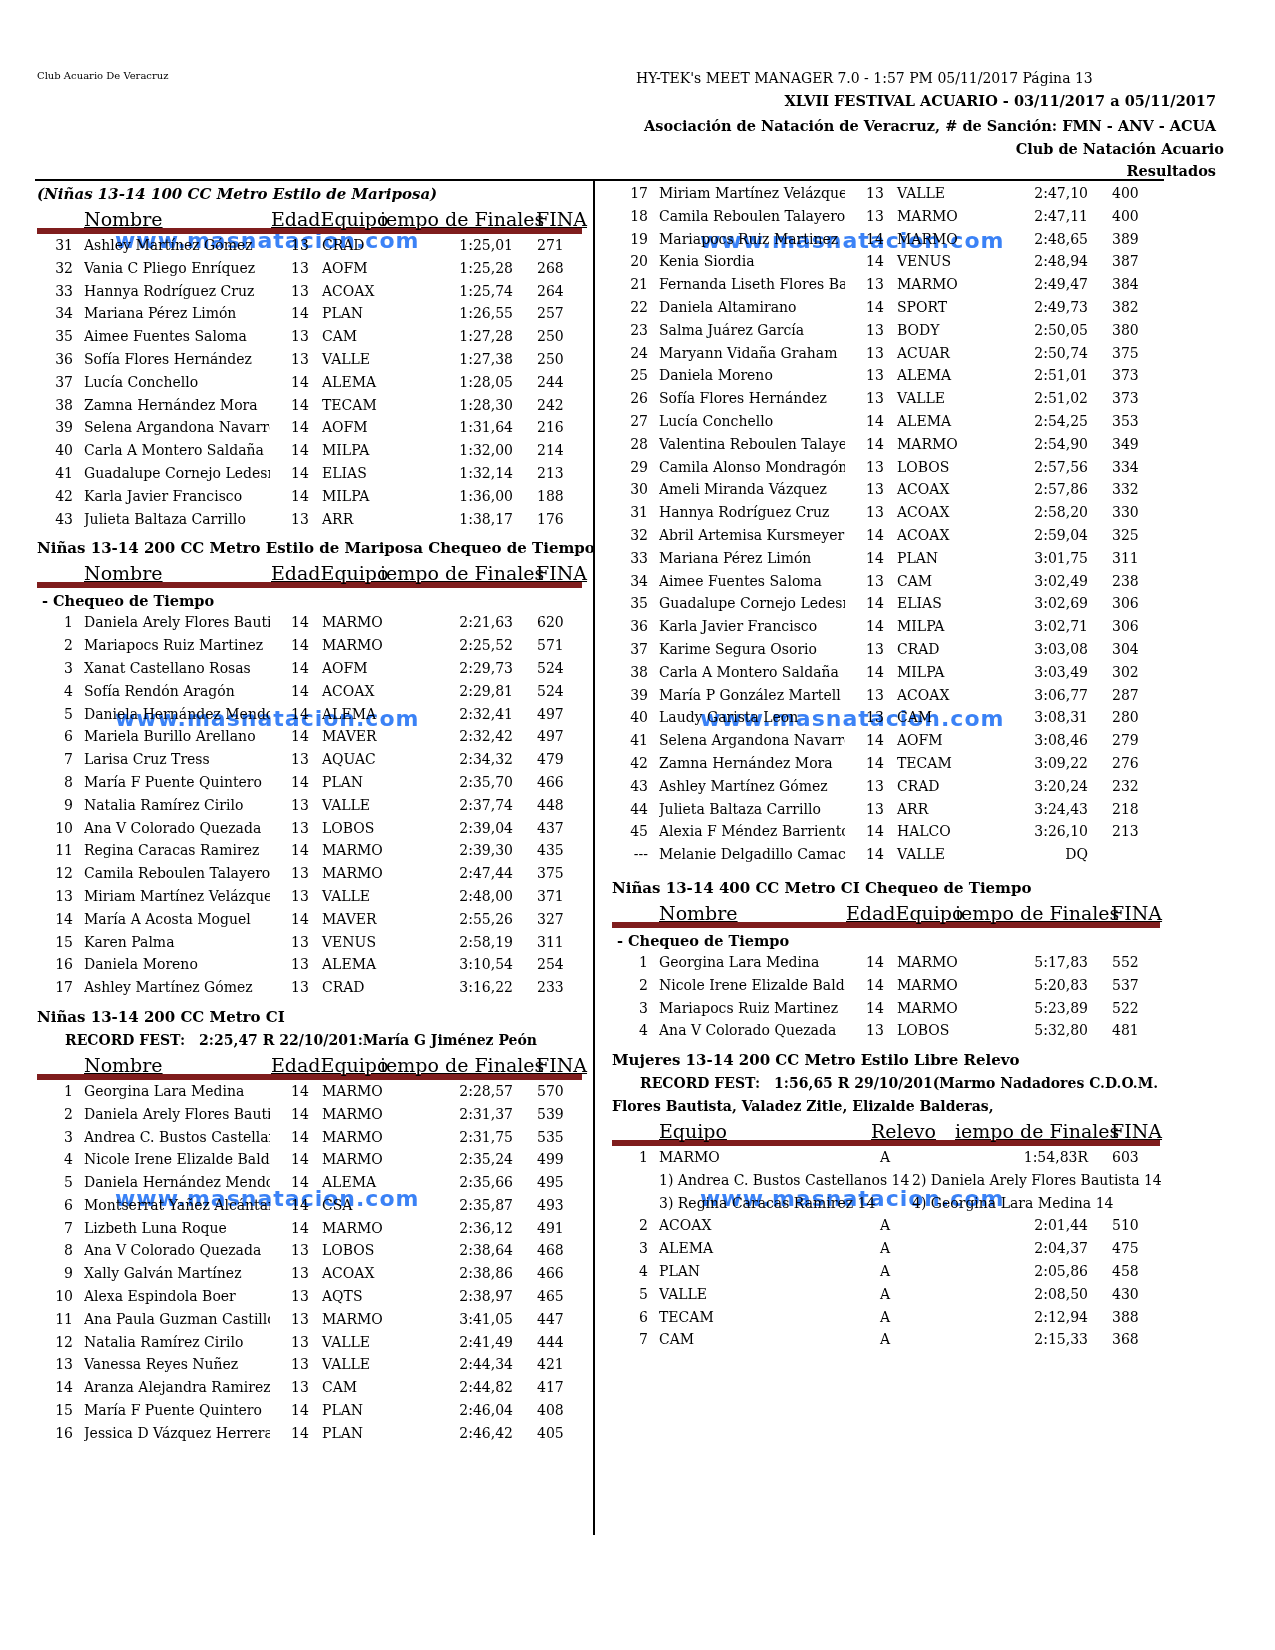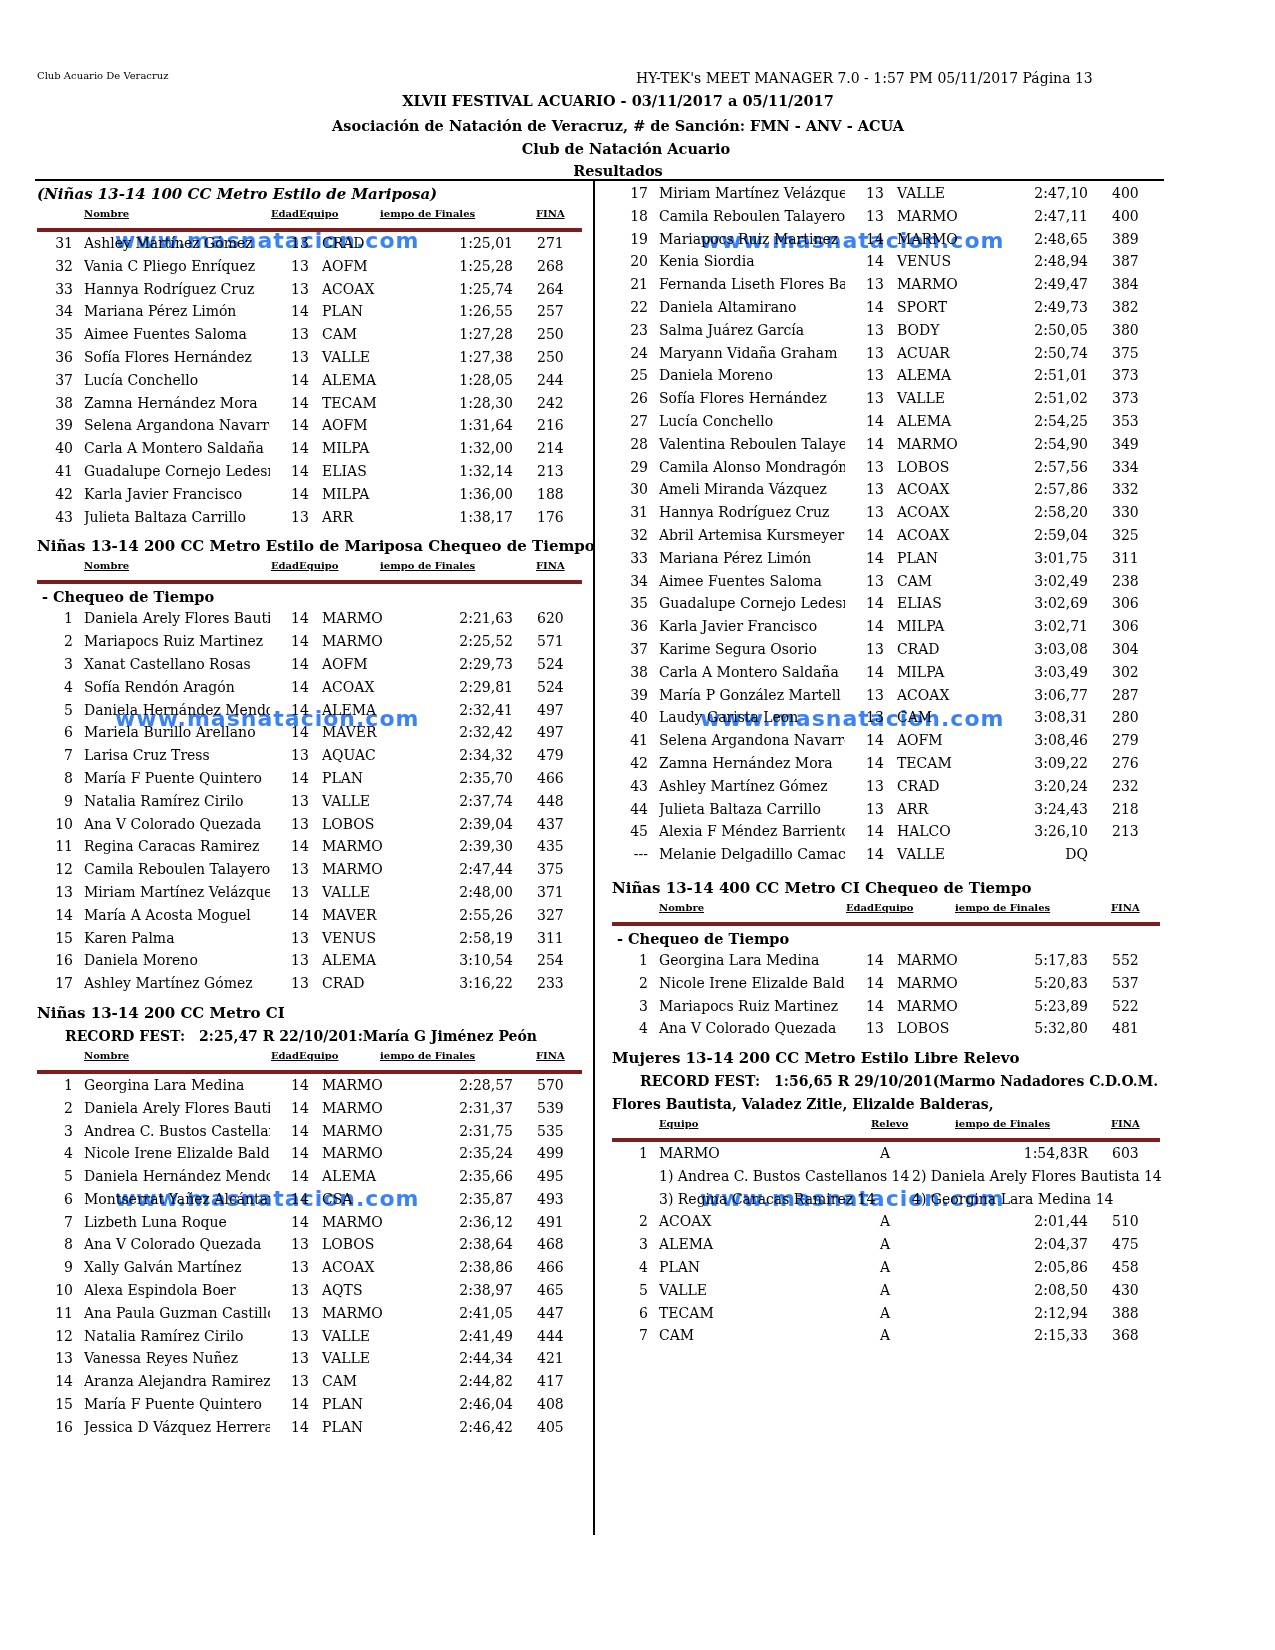--- a/index.html
+++ b/index.html
@@ -1,31 +1,31 @@
 <!DOCTYPE html>
 <html><head>
 <meta charset="utf-8">
 <style>
   html, body { margin:0; padding:0; background:#ffffff; }
   body { width:1275px; height:1650px; position:relative; overflow:hidden;
          font-family:"DejaVu Serif","Liberation Serif",serif; color:#000; }
   .hdr-left { position:absolute; left:37px; top:70px; font-size:10px; }
   .hdr-right { position:absolute; left:636px; top:70px; font-size:14px; white-space:nowrap; }
-  .center { position:absolute; left:12px; width:1212px; text-align:center; font-weight:bold; font-size:14.5px; white-space:nowrap; }
+  .center { position:absolute; left:4px; width:1212px; text-align:right; font-weight:bold; font-size:14.5px; white-space:nowrap; }
   .top-rule { position:absolute; left:35px; top:179px; width:1129px; height:2px; background:#000; }
   .col-divider { position:absolute; left:593px; top:179px; width:2px; height:1356px; background:#000; }
   .col { position:absolute; top:182px; }
   .col-left { left:37px; width:545px; }
   .col-right { left:612px; width:548px; }
   .event-title { font-weight:bold; font-size:15px; height:24px; line-height:24px; white-space:nowrap; margin-top:6px; }
   .event-title.first { margin-top:0;font-style:italic; }
   .record { font-weight:bold; font-size:14px; height:23px; line-height:23px; white-space:nowrap; padding-left:28px; }
   .record .rec-val { margin-left:14px; }
   .relay-note { font-weight:bold; font-size:14px; height:23px; line-height:23px; white-space:nowrap; }
-  .colhead { position:relative; height:22px; font-weight:bold; font-size:10px; border-bottom:4px solid #7f1d1d; white-space:nowrap; }
+  .colhead { position:relative; height:22px; font-weight:normal; font-size:19px; border-bottom:6px solid #7f1d1d; white-space:nowrap; }
   .colhead span { position:absolute; top:2px; text-decoration:underline; }
   .subhead { font-weight:bold; font-size:14.5px; height:23px; line-height:25px; padding-left:5px; white-space:nowrap; }
   .row { position:relative; height:22.8px; font-size:14px; white-space:nowrap; }
   .row span { position:absolute; top:3px; }
   .c-place { width:36px; text-align:right; left:0; }
   .c-name { left:47px; width:186px; overflow:hidden; }
   .c-age { left:254px; }
   .c-team { left:285px; }
   .c-time { left:380px; width:96px; text-align:right; }
   .c-fina { left:500px; }
@@ -412,21 +412,21 @@
           <span class="c-age">13</span>
           <span class="c-team">AQTS</span>
           <span class="c-time">2:38,97</span>
           <span class="c-fina">465</span>
         </div>
         <div class="row">
           <span class="c-place">11</span>
           <span class="c-name">Ana Paula Guzman Castillo</span>
           <span class="c-age">13</span>
           <span class="c-team">MARMO</span>
-          <span class="c-time">2:41,05</span>
+          <span class="c-time">3:41,05</span>
           <span class="c-fina">447</span>
         </div>
         <div class="row">
           <span class="c-place">12</span>
           <span class="c-name">Natalia Ramírez Cirilo</span>
           <span class="c-age">13</span>
           <span class="c-team">VALLE</span>
           <span class="c-time">2:41,49</span>
           <span class="c-fina">444</span>
         </div>

